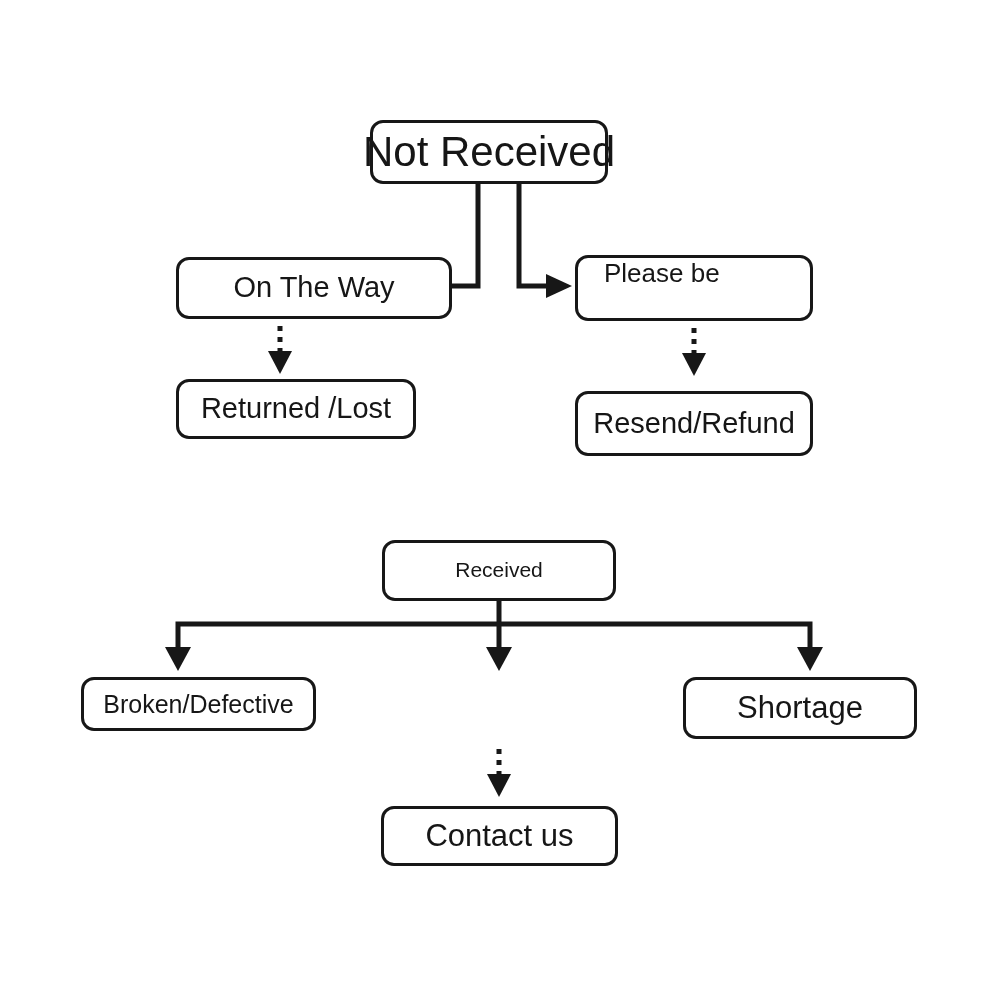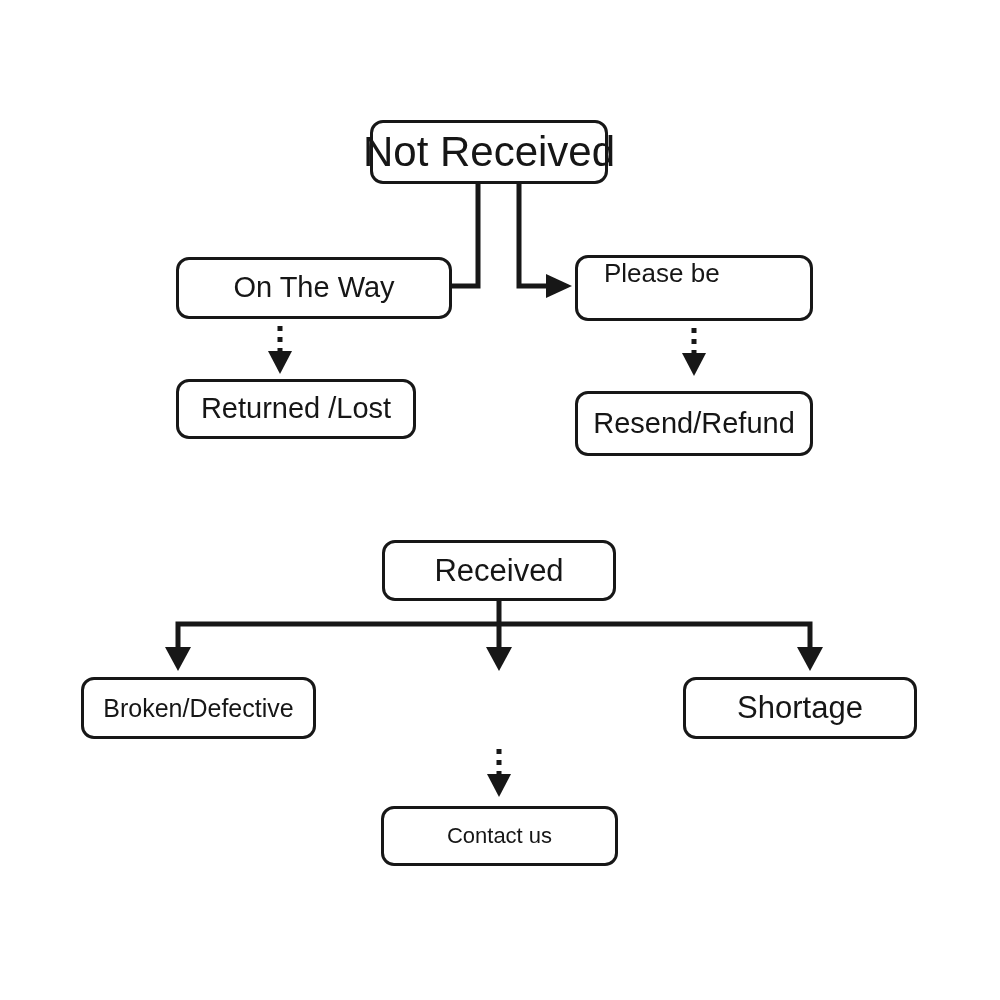--- a/index.html
+++ b/index.html
@@ -44,25 +44,25 @@
     align-items: flex-start;
   }
   .node.left-align .node-line { display: block; }
 
   
   #node-not-received   { left: 370px; top: 120px; width: 238px; height: 64px; font-size: 42px; }
   #node-on-the-way     { left: 176px; top: 257px; width: 276px; height: 62px; font-size: 29px; }
   #node-please-patient { left: 575px; top: 255px; width: 238px; height: 66px; font-size: 26px; line-height: 31px; }
   #node-returned-lost  { left: 176px; top: 379px; width: 240px; height: 60px; font-size: 29px; }
   #node-resend-refund  { left: 575px; top: 379px; width: 238px; height: 65px; font-size: 29px; margin-top: 12px; }
-  #node-received       { left: 382px; top: 540px; width: 234px; height: 61px; font-size: 31px; }
-  #node-broken-defective { left: 81px;  top: 677px; width: 235px; height: 62px; font-size: 25px; }
+  #node-received       { left: 382px; top: 540px; width: 234px; height: 61px; font-size: 21px; }
+  #node-broken-defective { left: 81px;  top: 677px; width: 235px; height: 54px; font-size: 25px; }
   #node-wrong-items    { left: 381px; top: 677px; width: 237px; height: 62px; font-size: 27px; }
   #node-shortage       { left: 683px; top: 677px; width: 234px; height: 62px; font-size: 31px; }
-  #node-contact-us     { left: 381px; top: 806px; width: 237px; height: 60px; font-size: 22px; }
+  #node-contact-us     { left: 381px; top: 806px; width: 237px; height: 60px; font-size: 31px; }
 
   .stroke {
     fill: none;
     stroke: #171717;
     stroke-width: 5;
   }
   .stroke.dotted {
     stroke-dasharray: 5 6;
   }
   .head {

